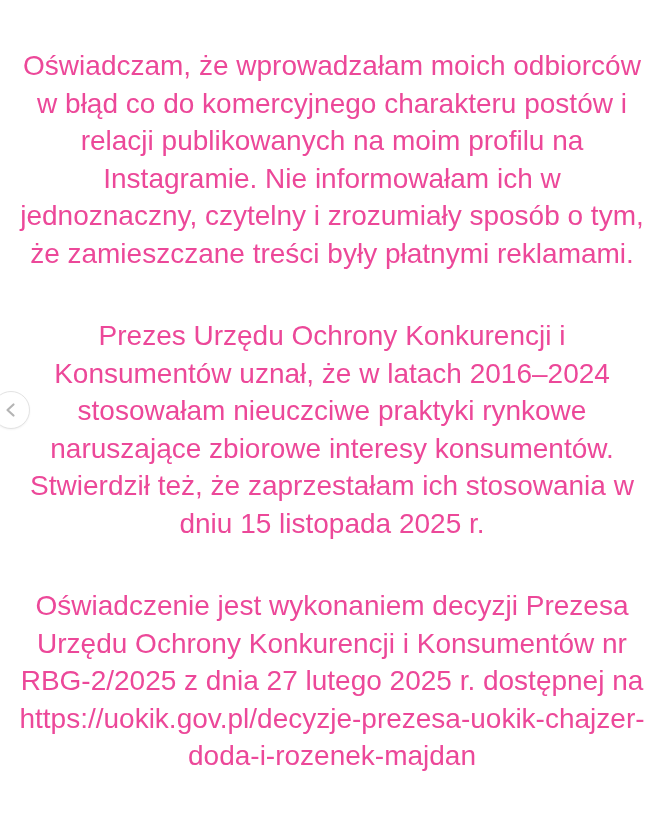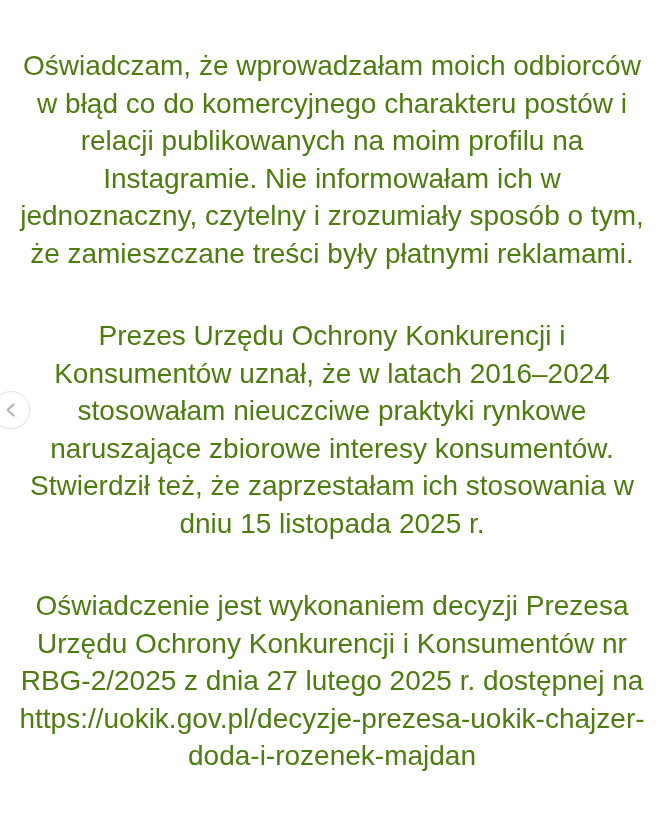--- a/index.html
+++ b/index.html
@@ -51,21 +51,21 @@
   }
   .prev-btn svg {
     display: block;
   }
 </style>
 </head>
 <body>
 
 <div class="screen" style="background: rgb(255, 255, 255);">
 
-  <div class="statement" style="color: #4d7c0f;">
+  <div class="statement" style="color: #ec4899;">
     <p class="para">Oświadczam, że wprowadzałam moich odbiorców
 w błąd co do komercyjnego charakteru postów i
 relacji publikowanych na moim profilu na
 Instagramie. Nie informowałam ich w
 jednoznaczny, czytelny i zrozumiały sposób o tym,
 że zamieszczane treści były płatnymi reklamami.</p>
     <p class="para">Prezes Urzędu Ochrony Konkurencji i
 Konsumentów uznał, że w latach 2016–2024
 stosowałam nieuczciwe praktyki rynkowe
 naruszające zbiorowe interesy konsumentów.

